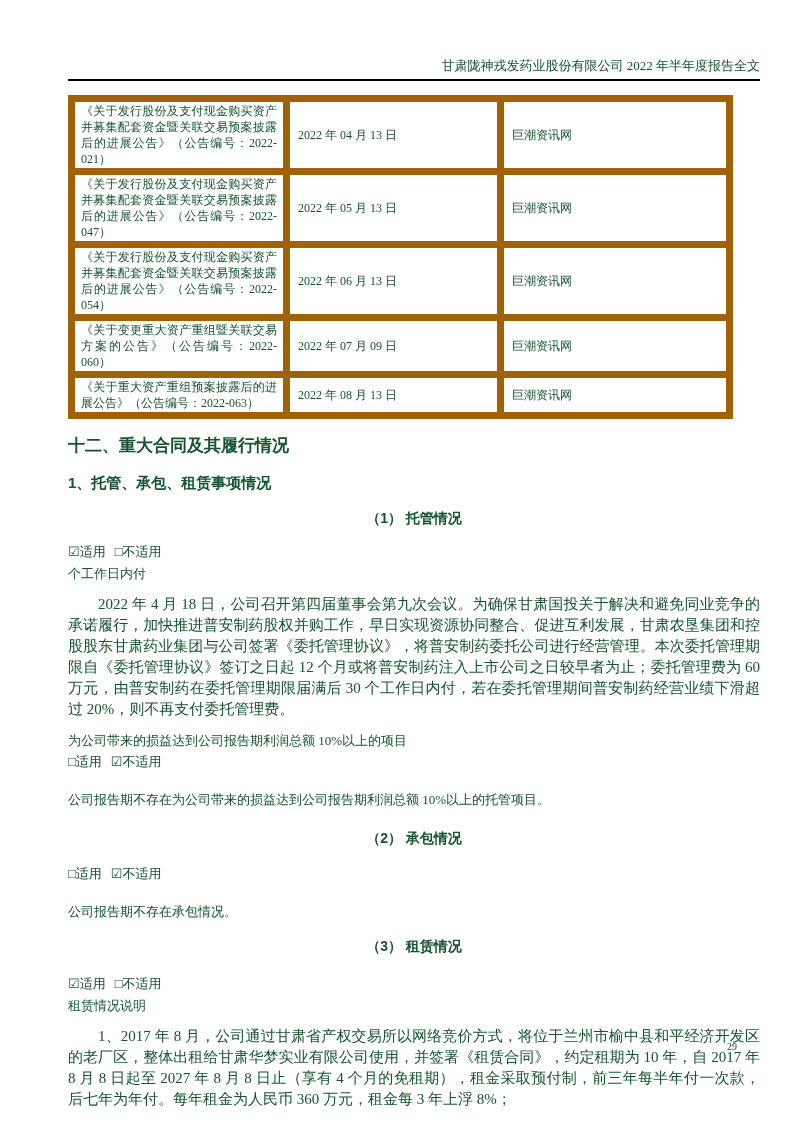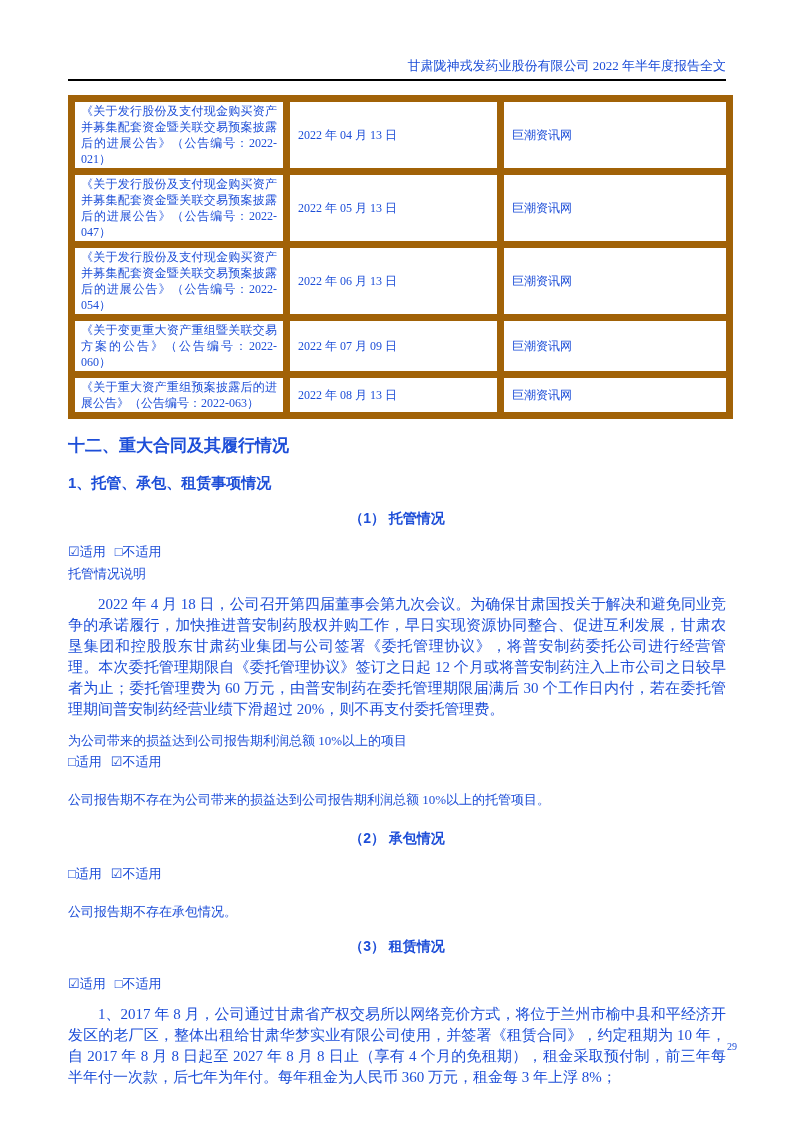--- a/index.html
+++ b/index.html
@@ -1,24 +1,24 @@
 <!DOCTYPE html>
 <html><head>
 <meta charset="utf-8">
 <style>
   html,body{margin:0;padding:0;background:#ffffff;}
   .page{
     position:relative;
     width:793px;height:1122px;
     margin:0 auto;
     background:#ffffff;
-    color:#1d4ed8;
+    color:#14532d;
     font-family:"Liberation Serif","DejaVu Serif",serif;
     box-sizing:border-box;
-    padding:0 67px 0 68px;
+    padding:0 33px 0 68px;
     overflow:hidden;
   }
   *{margin:0;box-sizing:border-box;}
   .header{
     margin-top:57px;
     text-align:right;
     font-size:13px;
     line-height:17px;
     padding-bottom:5px;
     border-bottom:2px solid #000;
@@ -140,21 +140,21 @@
   <div class="h1">十二、重大合同及其履行情况</div>
 
   <div class="h2">1、托管、承包、租赁事项情况</div>
 
   <div class="h3">（1） 托管情况</div>
 
   <div class="checkline">
     <span class="checkitem"><span class="checkbox">☑</span><span>适用</span></span><span class="checkitem"><span class="checkbox">□</span><span>不适用</span></span>
   </div>
 
-  <div class="note">托管情况说明</div>
+  <div class="note">个工作日内付</div>
 
   <p class="para">2022 年 4 月 18 日，公司召开第四届董事会第九次会议。为确保甘肃国投关于解决和避免同业竞争的承诺履行，加快推进普安制药股权并购工作，早日实现资源协同整合、促进互利发展，甘肃农垦集团和控股股东甘肃药业集团与公司签署《委托管理协议》，将普安制药委托公司进行经营管理。本次委托管理期限自《委托管理协议》签订之日起 12 个月或将普安制药注入上市公司之日较早者为止；委托管理费为 60 万元，由普安制药在委托管理期限届满后 30 个工作日内付，若在委托管理期间普安制药经营业绩下滑超过 20%，则不再支付委托管理费。</p>
 
   <div class="note gap">为公司带来的损益达到公司报告期利润总额 10%以上的项目</div>
 
   <div class="checkline tight">
     <span class="checkitem"><span class="checkbox">□</span><span>适用</span></span><span class="checkitem"><span class="checkbox">☑</span><span>不适用</span></span>
   </div>
 
   <div class="note tight">公司报告期不存在为公司带来的损益达到公司报告期利润总额 10%以上的托管项目。</div>
@@ -166,18 +166,19 @@
   </div>
 
   <div class="note tight">公司报告期不存在承包情况。</div>
 
   <div class="h3">（3） 租赁情况</div>
 
   <div class="checkline after-h3-lg">
     <span class="checkitem"><span class="checkbox">☑</span><span>适用</span></span><span class="checkitem"><span class="checkbox">□</span><span>不适用</span></span>
   </div>
 
+  <div class="note">租赁情况说明</div>
 
   <p class="para">1、2017 年 8 月，公司通过甘肃省产权交易所以网络竞价方式，将位于兰州市榆中县和平经济开发区的老厂区，整体出租给甘肃华梦实业有限公司使用，并签署《租赁合同》，约定租期为 10 年，自 2017 年 8 月 8 日起至 2027 年 8 月 8 日止（享有 4 个月的免租期），租金采取预付制，前三年每半年付一次款，后七年为年付。每年租金为人民币 360 万元，租金每 3 年上浮 8%；</p>
 
   <div class="pageno">29</div>
 
 </div>
 
 </body></html>

